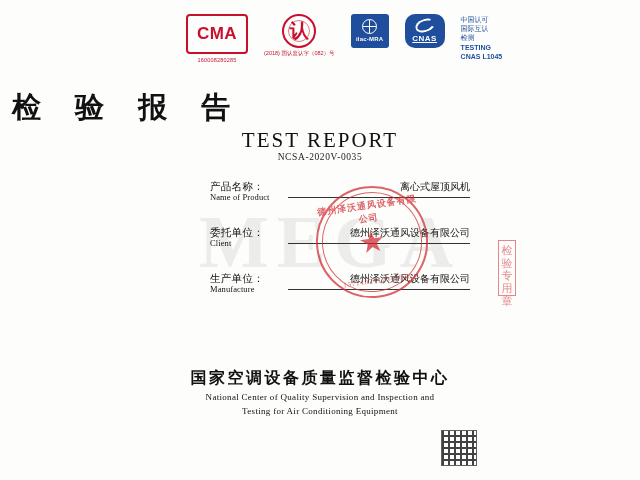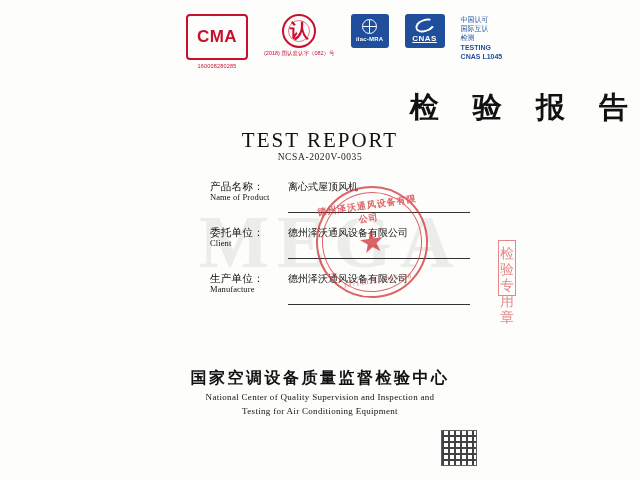--- a/index.html
+++ b/index.html
@@ -39,21 +39,21 @@
 
   .logo-block {
     display: flex;
     flex-direction: column;
     align-items: center;
   }
 
   
   .cma-mark {
     width: 62px;
-    height: 46px;
+    height: 40px;
     border: 2px solid #c8102e;
     border-radius: 4px;
     color: #c8102e;
     font-family: "Liberation Sans", sans-serif;
     font-weight: bold;
     font-size: 17px;
     letter-spacing: 0.5px;
     display: flex;
     align-items: center;
     justify-content: center;
@@ -131,21 +131,21 @@
     position: absolute;
     left: 6px; top: 0; width: 1px; height: 13px;
     background: #ffffff;
   }
   .ilac-mark .txt { font-size: 6px; font-weight: bold; letter-spacing: .2px; }
 
   
   .cnas-mark {
     width: 40px;
     height: 34px;
-    border-radius: 3px;
+    border-radius: 10px;
     background: #1f4e9c;
     color: #ffffff;
     display: flex;
     flex-direction: column;
     align-items: center;
     justify-content: center;
     font-family: "Liberation Sans", sans-serif;
     box-sizing: border-box;
     text-decoration: underline;
   }
@@ -168,21 +168,21 @@
     text-align: left;
     padding-top: 1px;
   }
   .cnas-text .bold { font-weight: bold; }
 
   
   .title-cn {
     position: absolute;
     left: 0; top: 88px;
     width: 640px;
-    text-align: right;
+    text-align: left;
     font-size: 29px;
     letter-spacing: 12px;
     text-indent: 12px;
     font-weight: bold;
     color: #111;
     font-family: "DejaVu Serif", serif;
   }
   .title-en {
     position: absolute;
     left: 0; top: 128px;
@@ -233,25 +233,25 @@
     font-size: 8.5px;
     color: #111;
     letter-spacing: .1px;
     margin-top: 1px;
   }
   .field-value {
     position: absolute;
     left: 78px;
     top: 0;
     width: 182px;
-    text-align: left;
+    text-align: right;
     font-size: 10px;
     font-family: "DejaVu Serif", serif;
     color: #111;
-    padding-bottom: 18px;
+    padding-bottom: 3px;
     border-bottom: 1px solid #333;
     box-sizing: border-box;
   }
 
   
   .org-cn {
     position: absolute;
     left: 0; top: 368px;
     width: 640px;
     text-align: center;
@@ -326,21 +326,21 @@
   
   .side-seal {
     position: absolute;
     left: 498px;
     top: 240px;
     width: 18px;
     height: 56px;
     border: 1.5px solid #d0282e;
     color: #d0282e;
     opacity: .55;
-    font-size: 14px;
+    font-size: 11px;
     line-height: 1.15;
     text-align: center;
     padding-top: 4px;
     box-sizing: border-box;
     font-family: "DejaVu Serif", serif;
   }
 
   
   .watermark {
     position: absolute;

